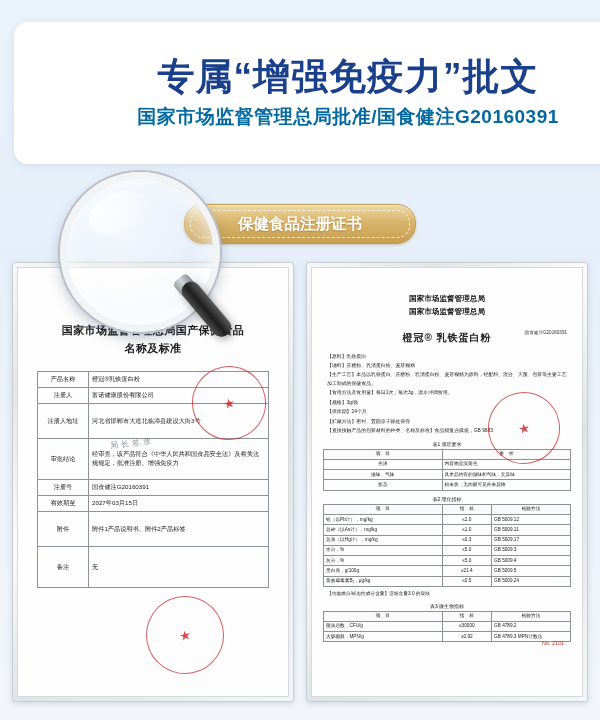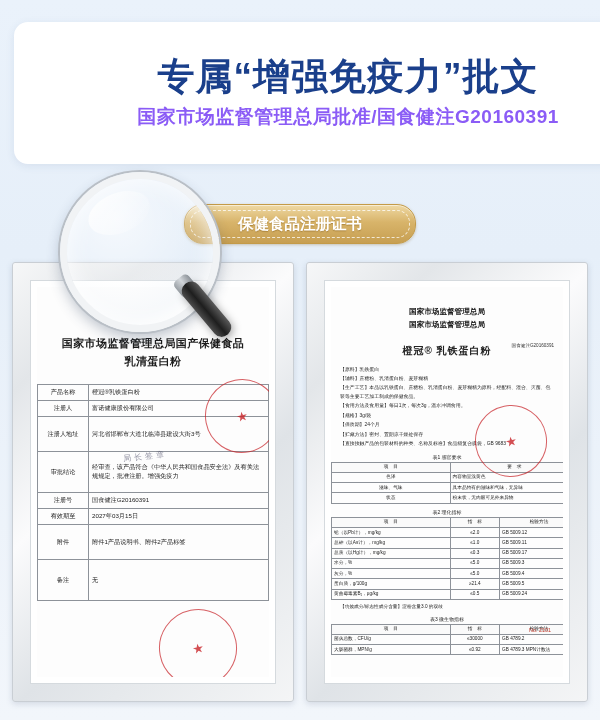--- a/index.html
+++ b/index.html
@@ -16,21 +16,21 @@
     position:absolute;left:14px;top:22px;width:572px;height:142px;
     background:#ffffff;border-radius:14px;
     box-shadow:0 2px 8px rgba(60,90,140,.10);
     display:flex;flex-direction:column;align-items:center;justify-content:center;padding-left:48px;
   }
   .banner-title{
     font-size:37px;font-weight:bold;color:#1a3f8b;letter-spacing:1px;
     line-height:1.15;white-space:nowrap;
   }
   .banner-sub{
-    margin-top:6px;font-size:19px;color:#8b5cf6;font-weight:bold;
+    margin-top:6px;font-size:19px;color:#0369a1;font-weight:bold;
     letter-spacing:.5px;white-space:nowrap;
   }
 
   
   .pills{position:absolute;top:204px;left:0;width:600px;display:flex;justify-content:center;gap:34px;}
   .pill{
     width:230px;height:38px;border-radius:19px;
     background:linear-gradient(180deg,#efd9a4 0%,#d8b46a 45%,#c79f52 100%);
     border:1px solid #c49b48;
     box-shadow:inset 0 1px 0 rgba(255,255,255,.55),0 1px 3px rgba(140,110,50,.35);
@@ -42,21 +42,21 @@
   }
   .pill span{font-size:15.5px;font-weight:bold;color:#fff;text-shadow:0 1px 1px rgba(150,110,40,.65);white-space:nowrap;}
 
   
   .docs{position:absolute;top:262px;left:0;width:600px;display:flex;justify-content:center;gap:12px;}
   .frame{
     width:282px;height:440px;
     background:linear-gradient(135deg,#f6f7f8 0%,#e3e6e9 18%,#fbfbfc 40%,#dfe3e7 62%,#f4f5f6 100%);
     border:1px solid #c9ced4;border-radius:3px;
     box-shadow:0 2px 6px rgba(70,90,120,.18);
-    padding:17px;box-sizing:border-box;position:relative;
+    padding:4px;box-sizing:border-box;position:relative;
   }
   .frame-inner{
     width:100%;height:100%;background:#fff;border:1px solid #d5dade;box-sizing:border-box;
     position:relative;overflow:hidden;
   }
   .paper{position:absolute;inset:6px;background:#fdfdfd;overflow:hidden;}
 
   
   .lc-title{
     text-align:center;font-size:11px;font-weight:bold;color:#1b1b1b;
@@ -151,21 +151,21 @@
   </div>
 
   <div class="docs">
 
     <div class="frame">
       <div class="frame-inner">
         <div class="paper">
 
           <div class="lc-title">
             <div>国家市场监督管理总局国产保健食品</div>
-            <div>乳清蛋白粉</div>
+            <div>名称及标准</div>
           </div>
 
           <table class="lc-table">
             <tbody>
                 <tr>
               <td class="lc-label">产品名称</td>
               <td class="lc-val">橙冠®乳铁蛋白粉</td>
             </tr>
             <tr>
               <td class="lc-label">注册人</td>

